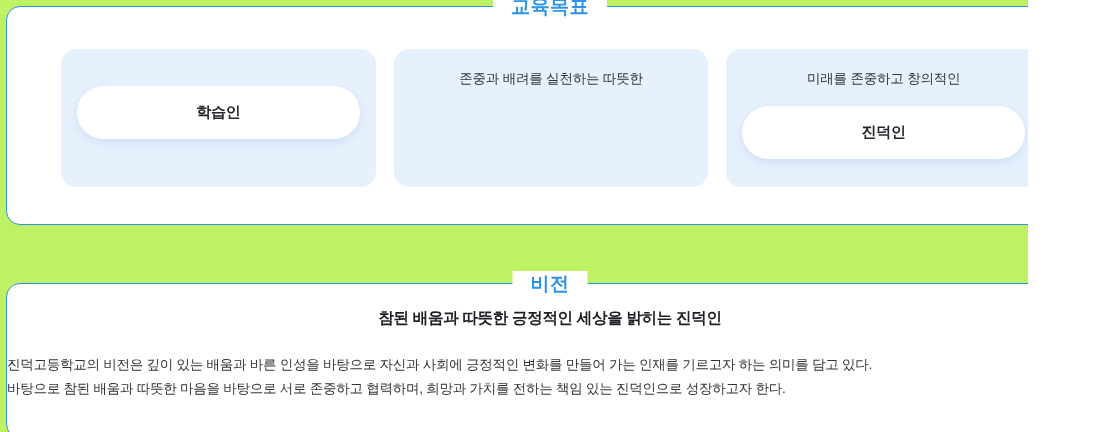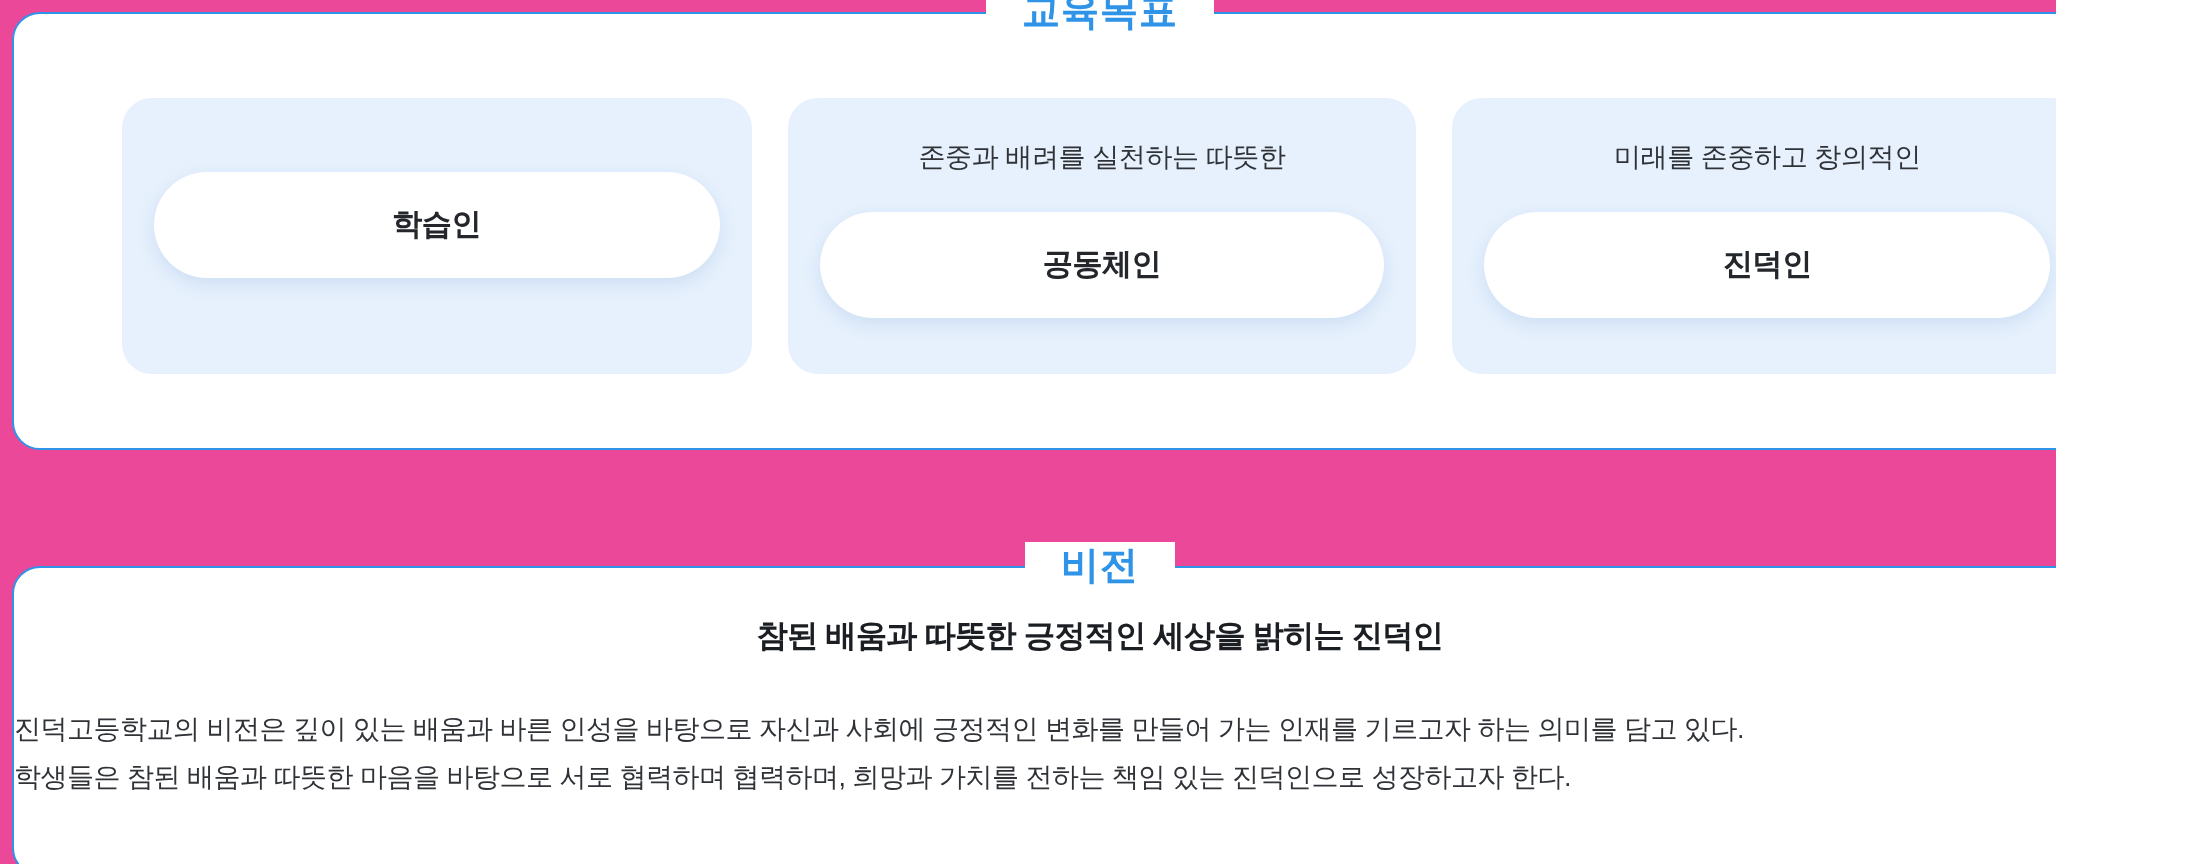--- a/index.html
+++ b/index.html
@@ -9,21 +9,21 @@
     height: 432px;
     background: #ffffff;
     font-family: "Liberation Sans", "DejaVu Sans", sans-serif;
     -webkit-font-smoothing: antialiased;
   }
 
   .page {
     position: relative;
     width: 1028px;
     height: 432px;
-    background: #ec4899;
+    background: #bef264;
     overflow: hidden;
   }
 
   
   .panel {
     position: absolute;
     border: 1.6px solid #2f93e8;
     border-radius: 14px;
     background: #ffffff;
   }
@@ -146,40 +146,37 @@
     <div class="goal-row">
 
       <div class="goal-card">
         <div class="goal-pill">
           <span class="goal-pill-label">학습인</span>
         </div>
       </div>
 
       <div class="goal-card">
         <div class="goal-desc">존중과 배려를 실천하는 따뜻한</div>
-        <div class="goal-pill">
-          <span class="goal-pill-label">공동체인</span>
-        </div>
       </div>
 
       <div class="goal-card">
         <div class="goal-desc">미래를 존중하고 창의적인</div>
         <div class="goal-pill">
           <span class="goal-pill-label">진덕인</span>
         </div>
       </div>
 
     </div>
   </section>
 
   <section class="panel" id="panel-vision">
 
     <div class="panel-title">비전</div>
 
     <div class="vision-headline">참된 배움과 따뜻한 긍정적인 세상을 밝히는 진덕인</div>
 
     <div class="vision-body">
       <span class="ln">진덕고등학교의 비전은 깊이 있는 배움과 바른 인성을 바탕으로 자신과 사회에 긍정적인 변화를 만들어 가는 인재를 기르고자 하는 의미를 담고 있다.</span>
-      <span class="ln">학생들은 참된 배움과 따뜻한 마음을 바탕으로 서로 협력하며 협력하며, 희망과 가치를 전하는 책임 있는 진덕인으로 성장하고자 한다.</span>
+      <span class="ln">바탕으로 참된 배움과 따뜻한 마음을 바탕으로 서로 존중하고 협력하며, 희망과 가치를 전하는 책임 있는 진덕인으로 성장하고자 한다.</span>
     </div>
   </section>
 
 </div>
 
 </body></html>

